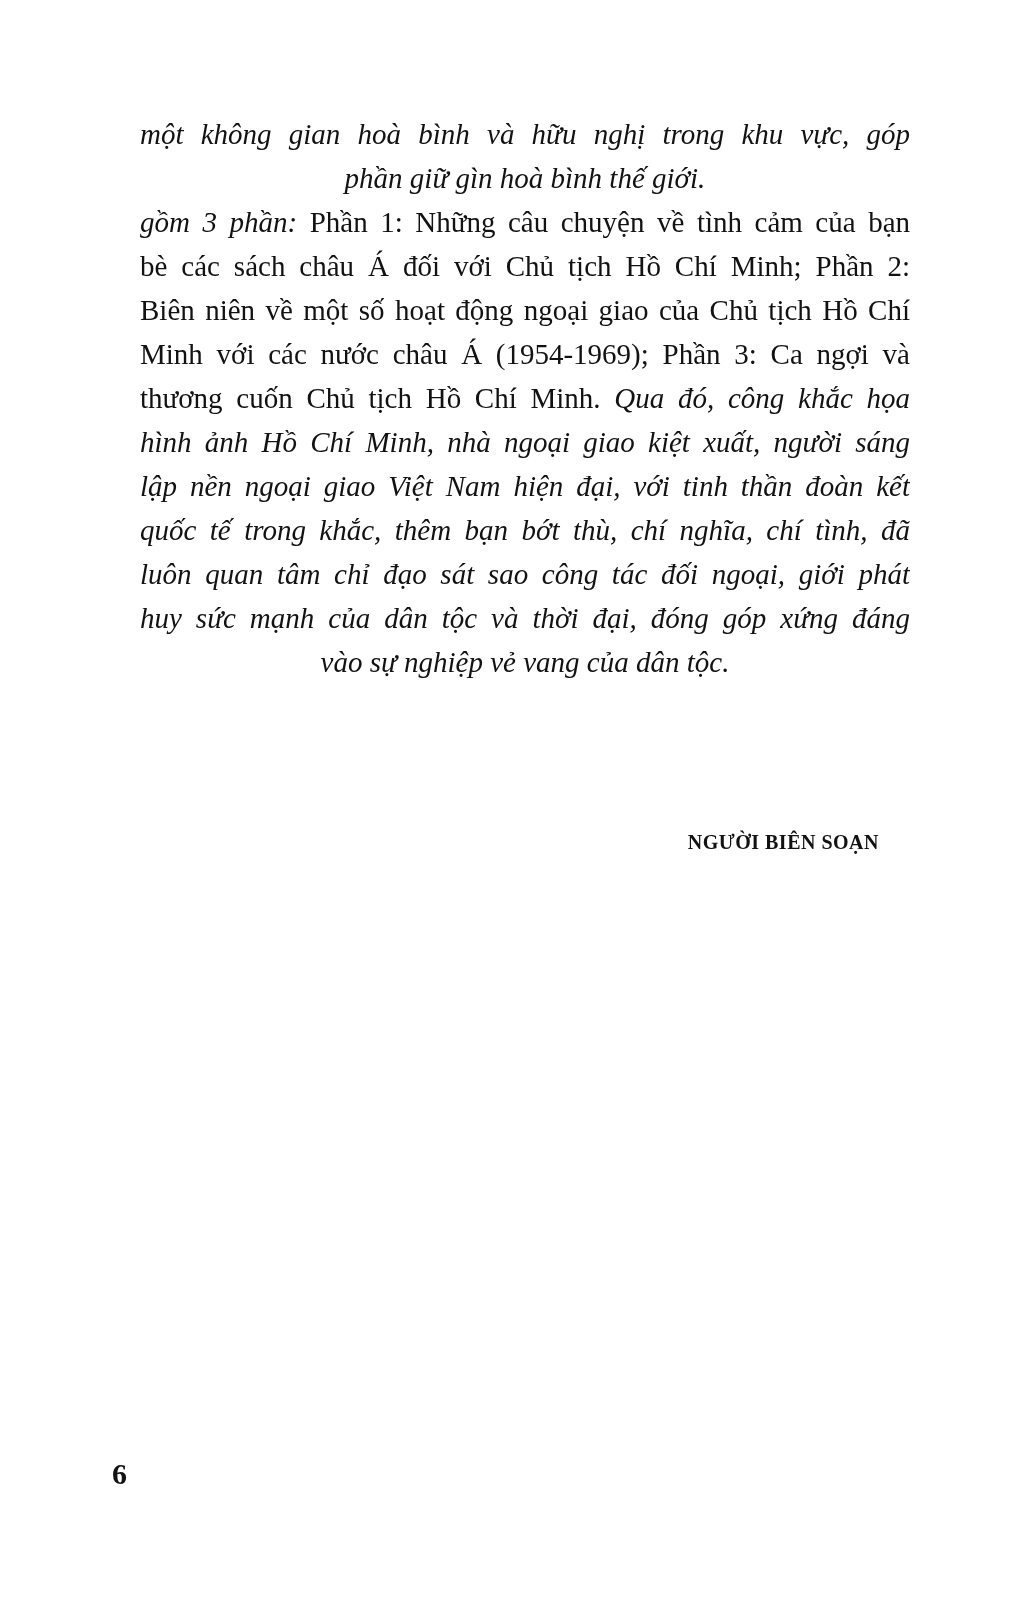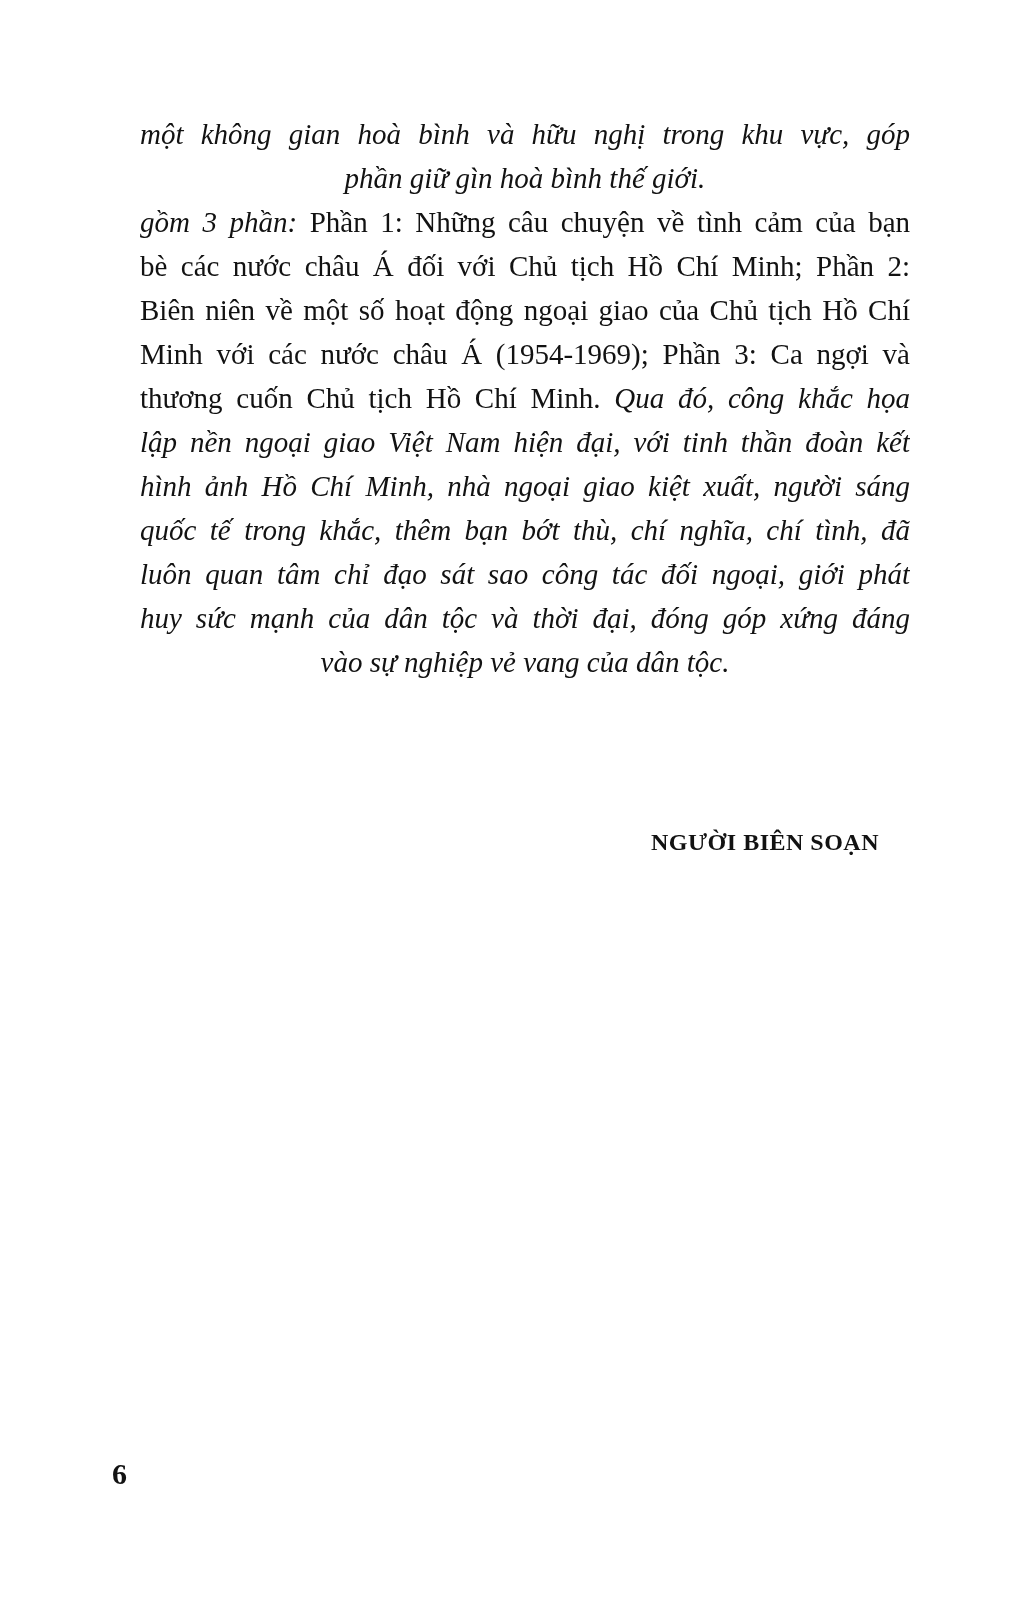--- a/index.html
+++ b/index.html
@@ -40,21 +40,21 @@
   .it { font-style: italic; }
   .indent { padding-left: 57px; }
   .para-gap { margin-top: 10px; }
   .signature {
     position: absolute;
     left: 113px;
     top: 820px;
     width: 770px;
     text-align: right;
     font-weight: bold;
-    font-size: 24px;
+    font-size: 20px;
     line-height: 44px;
     letter-spacing: 0.5px;
     padding-right: 4px;
   }
   .page-number {
     position: absolute;
     left: 112px;
     top: 1452px;
     font-size: 30px;
     font-weight: bold;
@@ -67,28 +67,28 @@
 <div class="page">
 
   <div class="text-block">
 
     <p class="ln it just">một không gian hoà bình và hữu nghị trong khu vực, góp</p>
     <p class="ln it">phần giữ gìn hoà bình thế giới.</p>
 
 
     <p class="ln just"><span class="it">gồm 3 phần:</span> <span>Phần 1: Những câu chuyện về tình cảm của bạn</span></p>
 
-    <p class="ln just">bè các nước châu Á đối với Chủ tịch Hồ Chí Minh; Phần 2:</p>
+    <p class="ln just">bè các sách châu Á đối với Chủ tịch Hồ Chí Minh; Phần 2:</p>
     <p class="ln just">Biên niên về một số hoạt động ngoại giao của Chủ tịch Hồ Chí</p>
     <p class="ln just">Minh với các nước châu Á (1954-1969); Phần 3: Ca ngợi và</p>
 
     <p class="ln just"><span>thương cuốn Chủ tịch Hồ Chí Minh.</span> <span class="it">Qua đó, công khắc họa</span></p>
 
+    <p class="ln it just">hình ảnh Hồ Chí Minh, nhà ngoại giao kiệt xuất, người sáng</p>
     <p class="ln it just">lập nền ngoại giao Việt Nam hiện đại, với tinh thần đoàn kết</p>
-    <p class="ln it just">hình ảnh Hồ Chí Minh, nhà ngoại giao kiệt xuất, người sáng</p>
     <p class="ln it just">quốc tế trong khắc, thêm bạn bớt thù, chí nghĩa, chí tình, đã</p>
     <p class="ln it just">luôn quan tâm chỉ đạo sát sao công tác đối ngoại, giới phát</p>
     <p class="ln it just">huy sức mạnh của dân tộc và thời đại, đóng góp xứng đáng</p>
     <p class="ln it">vào sự nghiệp vẻ vang của dân tộc.</p>
 
 
   </div>
 
   <div class="signature">NGƯỜI BIÊN SOẠN</div>
 

